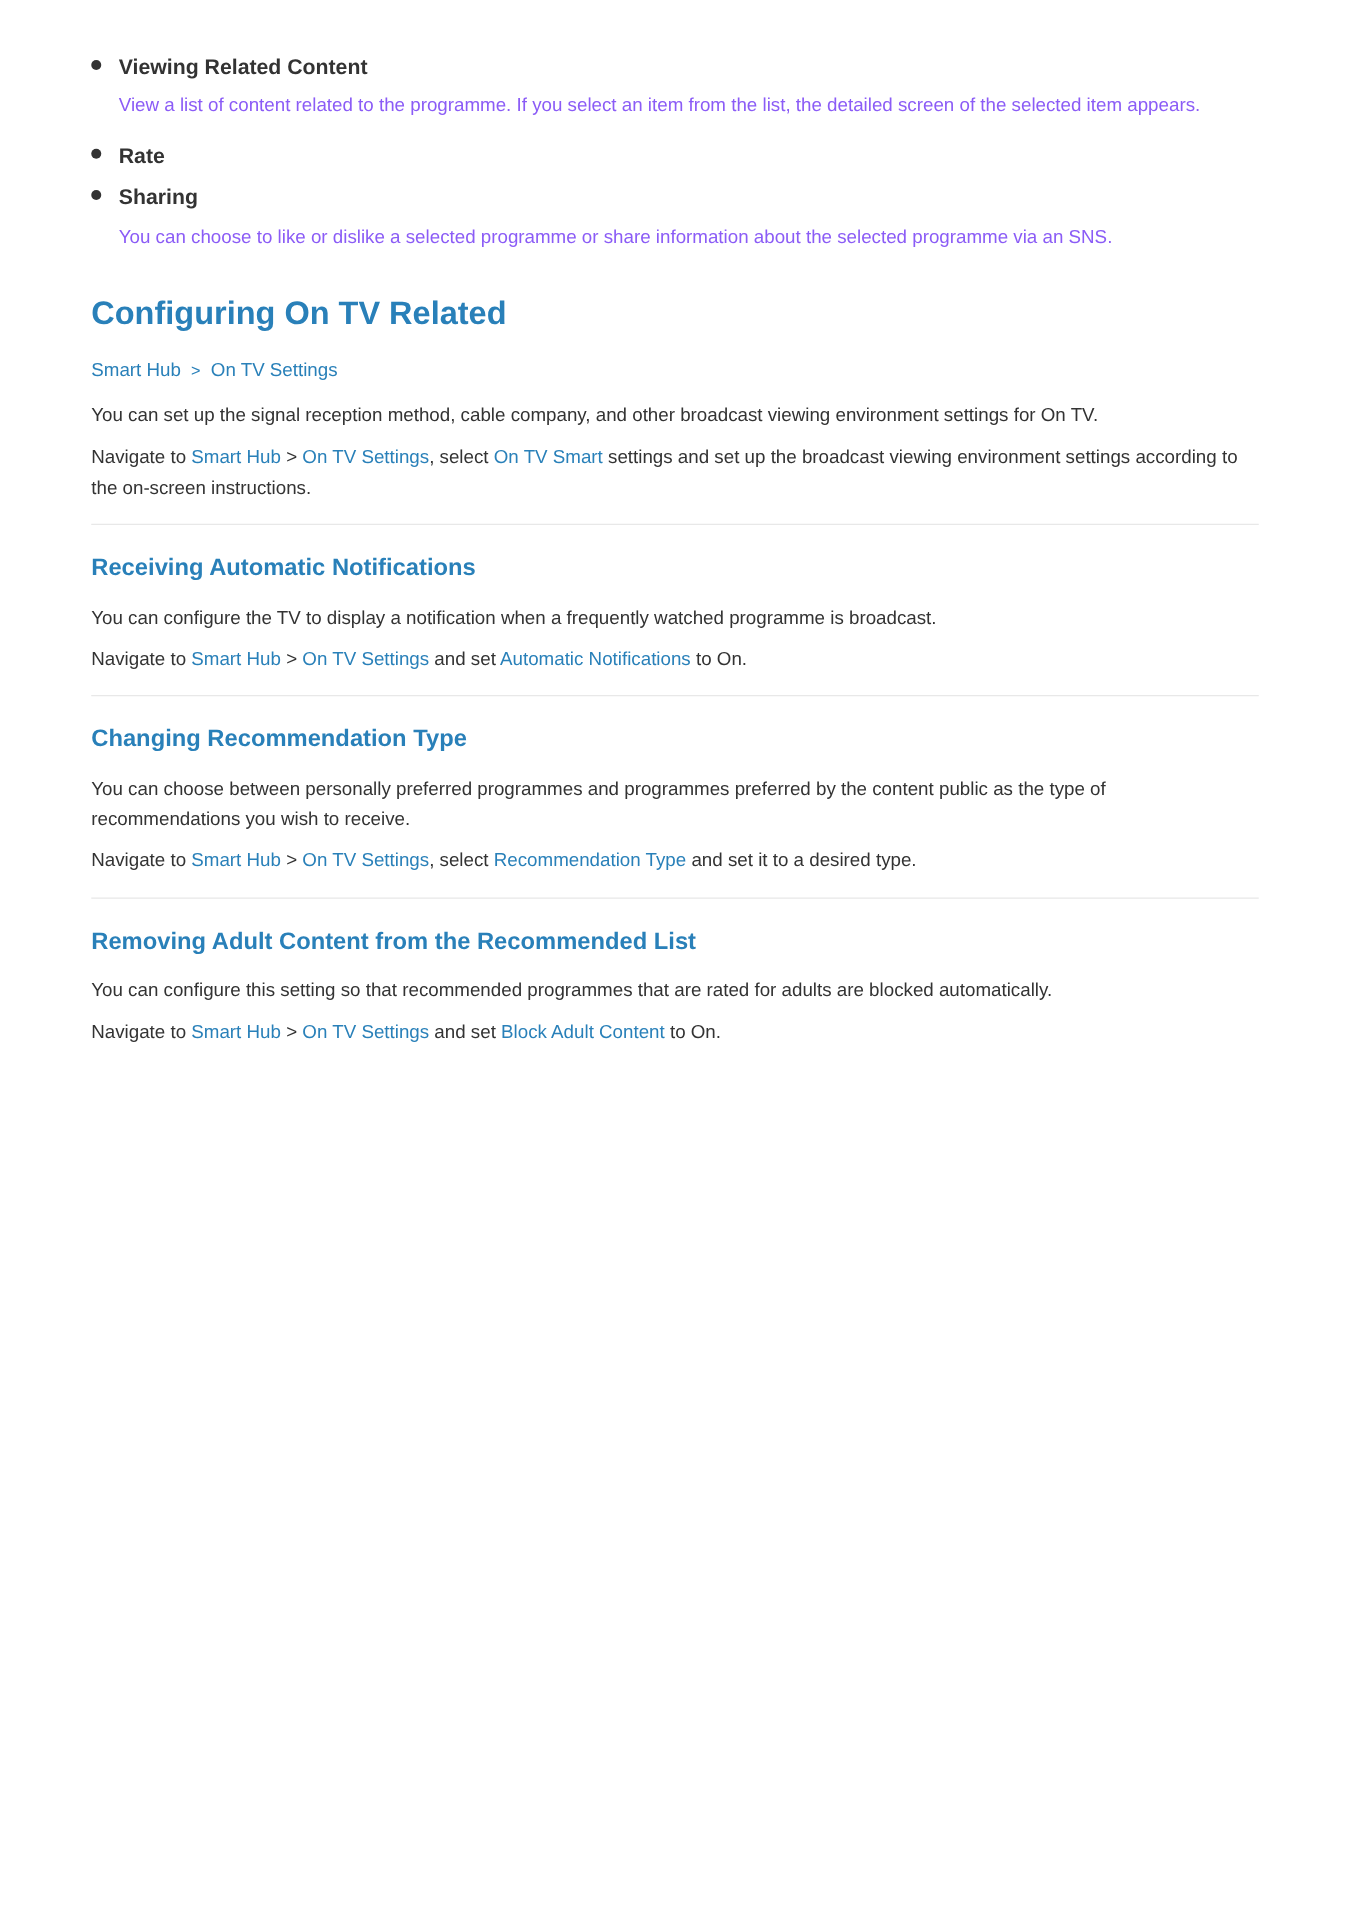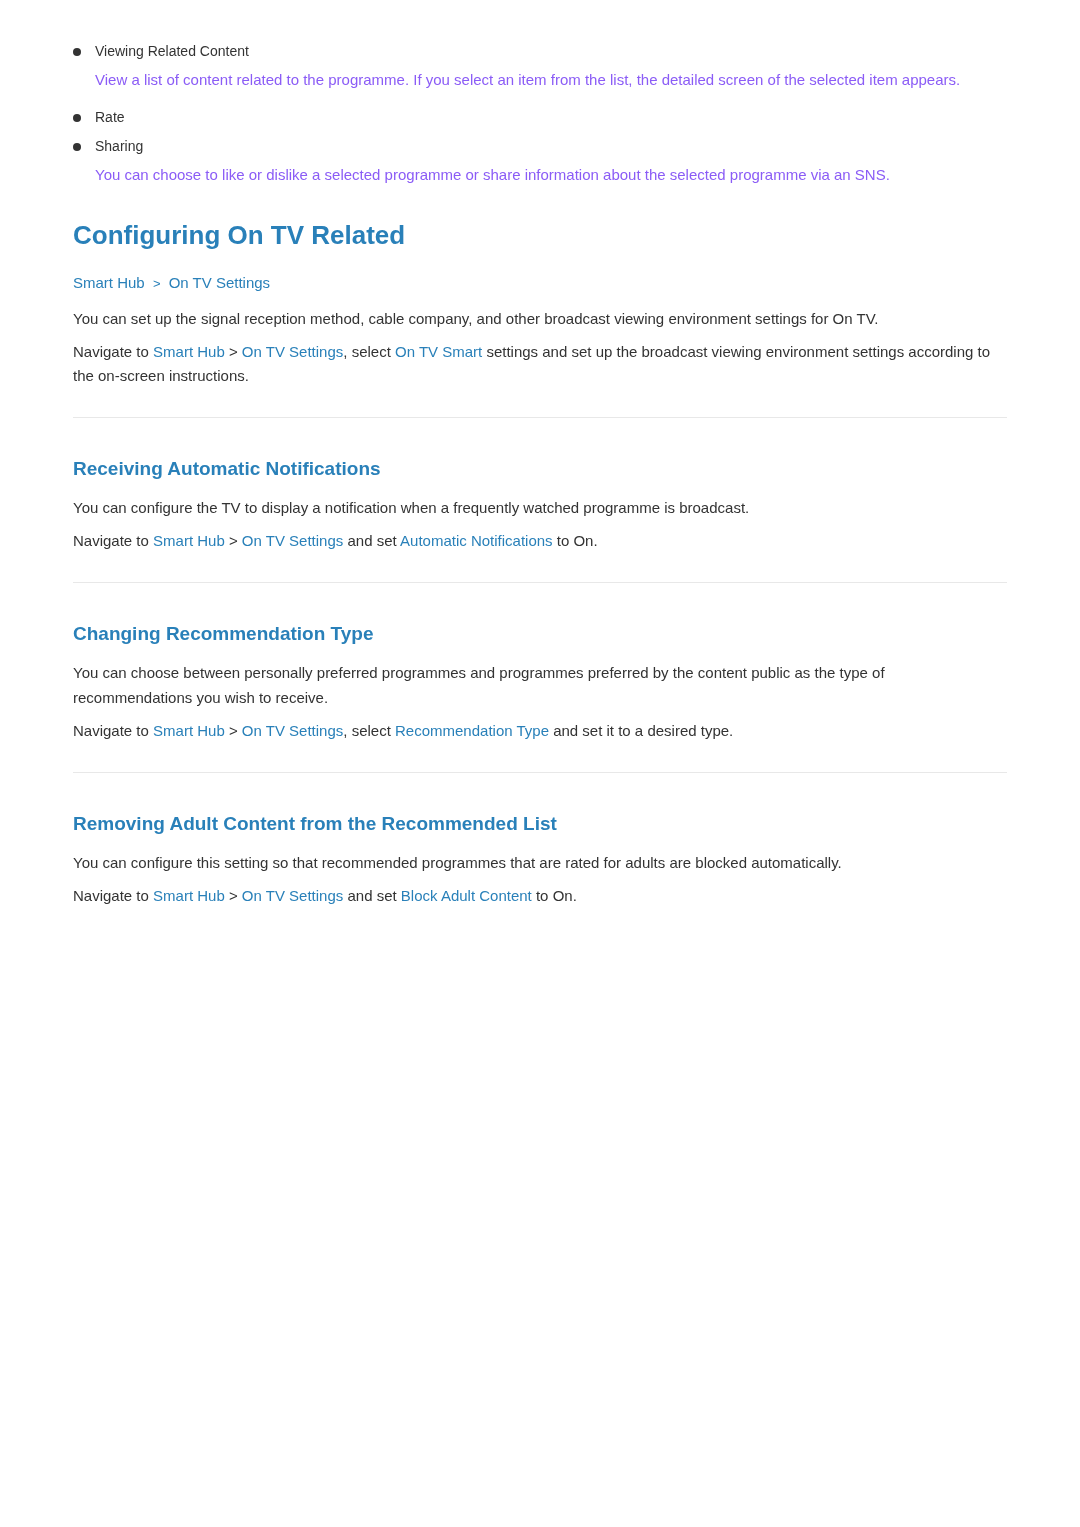--- a/index.html
+++ b/index.html
@@ -29,22 +29,22 @@
       width: 8px;
       height: 8px;
       background: #333;
       border-radius: 50%;
       margin-top: 8px;
       margin-right: 14px;
       flex-shrink: 0;
     }
 
     .bullet-title {
-      font-weight: normal;
-      font-size: 14px;
+      font-weight: bold;
+      font-size: 17px;
     }
 
     .bullet-desc {
       margin-left: 22px;
       margin-bottom: 14px;
       font-size: 15px;
       color: #8b5cf6;
     }
 
     .main-heading {
@@ -83,22 +83,22 @@
       color: #333;
       margin-bottom: 8px;
       line-height: 1.65;
     }
 
     .section-block {
       margin-bottom: 8px;
     }
 
     .sub-section {
-      margin-top: 28px;
-      padding-top: 32px;
+      margin-top: 16px;
+      padding-top: 16px;
       border-top: 1px solid #e8e8e8;
     }
 
     .top-bullets {
       margin-bottom: 28px;
     }
   </style>
 </head>
 <body>
 

